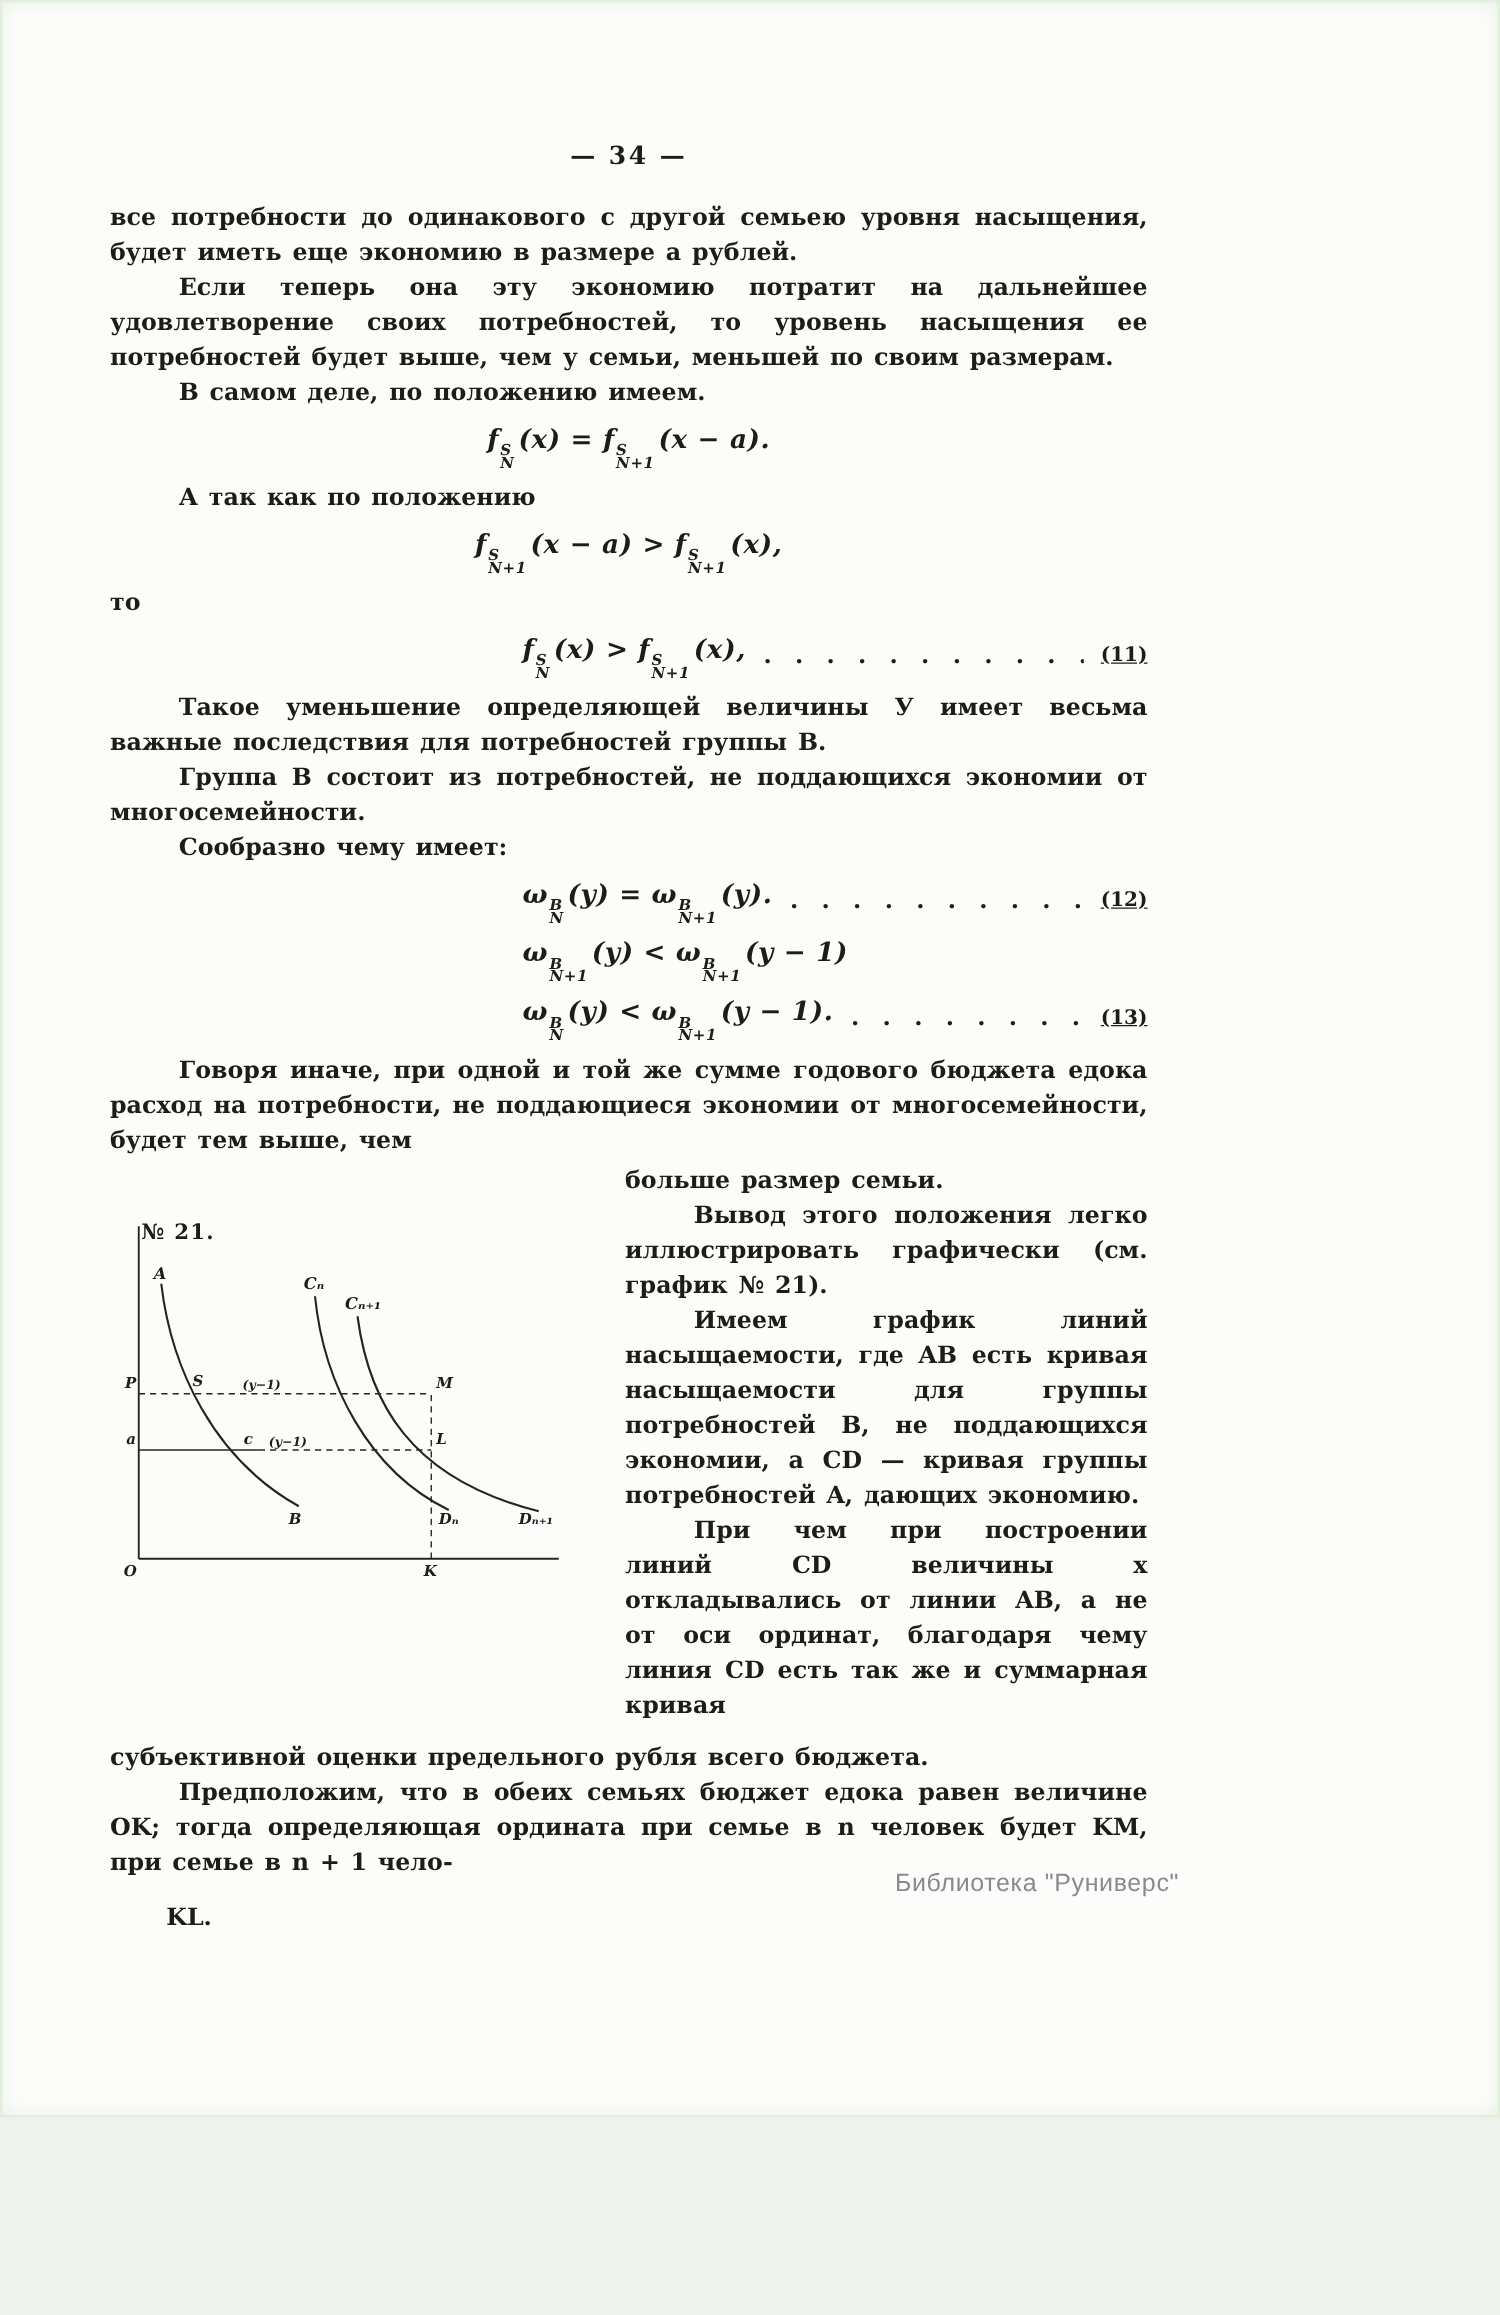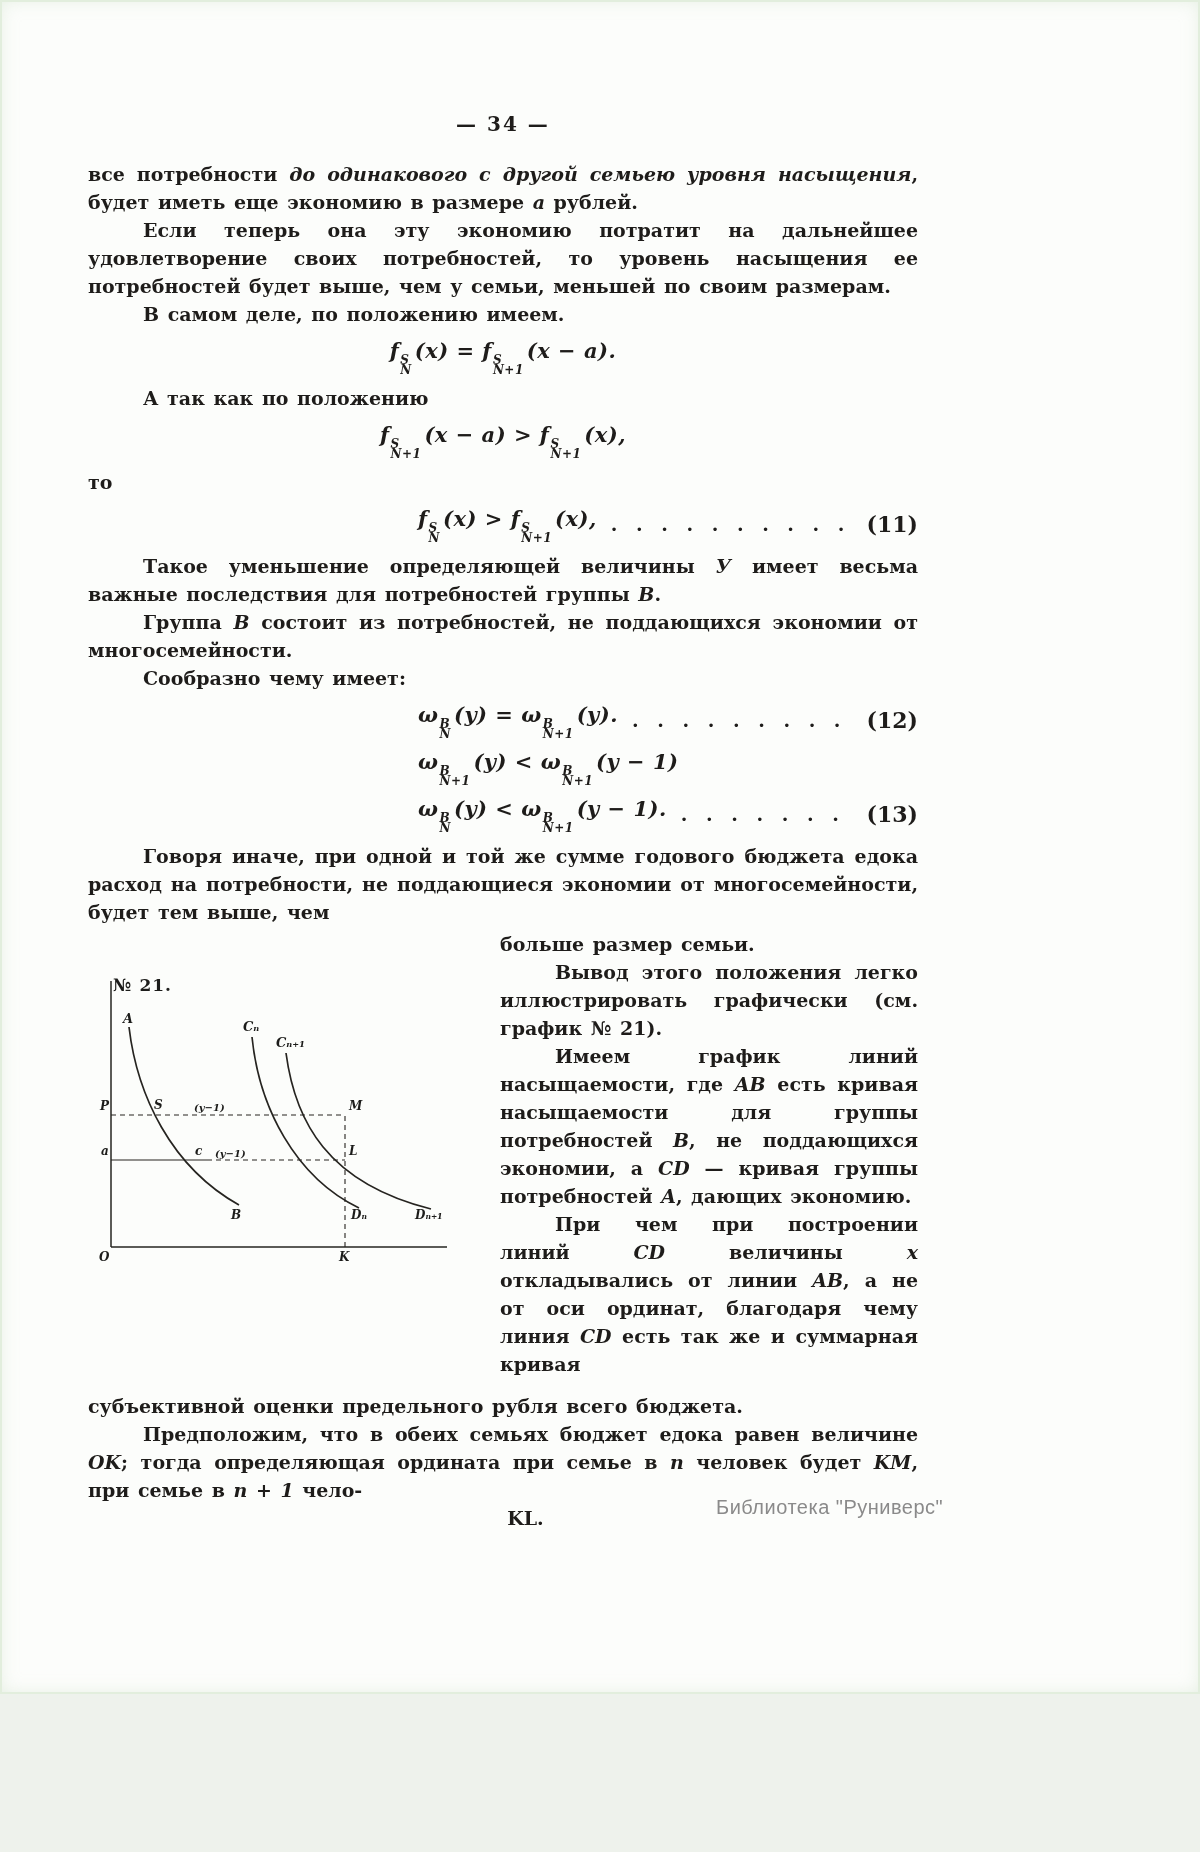--- a/index.html
+++ b/index.html
@@ -6,28 +6,28 @@
   .page{
     position:relative;width:1200px;height:1694px;background:#fcfdfb;
     font-family:"DejaVu Serif",serif;font-weight:700;color:#1e1c1a;
     box-shadow:inset 0 0 0 2px #e2eedd, inset 0 0 18px rgba(185,212,180,.35);
     overflow:hidden;
   }
   .col{position:absolute;left:88px;top:110px;width:830px;font-size:19px;line-height:28px;}
   .pagenum{text-align:center;font-size:20px;letter-spacing:2px;margin:0 0 22px 0;}
   p{margin:0;text-indent:55px;text-align:justify;word-spacing:2px;}
   p.noind{text-indent:0;}
-  .mit{font-style:italic;}
+  .mit{}
   .eqline{display:flex;align-items:center;min-height:36px;margin:9px 0;}
   .eqline.center{justify-content:center;}
   .eq{font-style:italic;font-size:21px;letter-spacing:.5px;white-space:nowrap;}
   .eq.ml{margin-left:330px;}
   .ss{display:inline-flex;flex-direction:column;align-items:flex-start;font-size:12px;line-height:10px;vertical-align:-6px;margin:0 3px 0 1px;}
   .dots{flex:1;overflow:hidden;white-space:nowrap;margin:0 14px;letter-spacing:6px;font-size:19px;}
-  .eqnum{font-size:22px;font-style:normal;}
+  .eqnum{font-size:16px;font-style:normal;text-decoration:underline;}
   .wrapsec{display:flex;margin-top:4px;}
   .figbox{width:372px;flex:0 0 372px;}
   .figbox svg{margin-top:34px;display:block;}
   .rightcol{flex:1;margin-left:18px;}
   svg text{fill:#1c1c1a;font-family:"DejaVu Serif",serif;font-style:italic;font-weight:700;}
   svg text.figno{font-style:normal;font-size:17px;letter-spacing:1px;}
   .watermark{position:absolute;left:716px;top:1496px;font-family:"Liberation Sans",sans-serif;
     font-weight:400;font-size:20px;color:#8a8a8a;letter-spacing:.5px;}
 </style>
 </head>
@@ -154,18 +154,18 @@
       <div class="rightcol">
         <p class="noind">больше размер семьи.</p>
         <p>Вывод этого положения легко иллюстрировать графически (см. график № 21).</p>
         <p><span>Имеем график линий насыщаемости, где </span><span class="mit">AB</span><span> есть кривая насыщаемости для группы потребностей </span><span class="mit">B</span><span>, не поддающихся экономии, а </span><span class="mit">CD</span><span> — кривая группы потребностей </span><span class="mit">A</span><span>, дающих экономию.</span></p>
         <p><span>При чем при построении линий </span><span class="mit">CD</span><span> величины </span><span class="mit">x</span><span> откладывались от линии </span><span class="mit">AB</span><span>, а не от оси ординат, благодаря чему линия </span><span class="mit">CD</span><span> есть так же и суммарная кривая</span></p>
       </div>
     </div>
 
     <p class="noind" style="margin-top:14px;">субъективной оценки предельного рубля всего бюджета.</p>
     <p><span>Предположим, что в обеих семьях бюджет едока равен величине </span><span class="mit">OK</span><span>; тогда определяющая ордината при семье в </span><span class="mit">n</span><span> человек будет </span><span class="mit">KM</span><span>, при семье в </span><span class="mit">n + 1</span><span> чело-</span></p>
-    <p style="text-indent:45px;text-align:center;">KL.</p>
+    <p style="text-indent:45px;text-align:left;margin-top:16px;">KL.</p>
 
   </div>
 
   <div class="watermark">Библиотека "Руниверс"</div>
 </div>
 
 </body></html>

